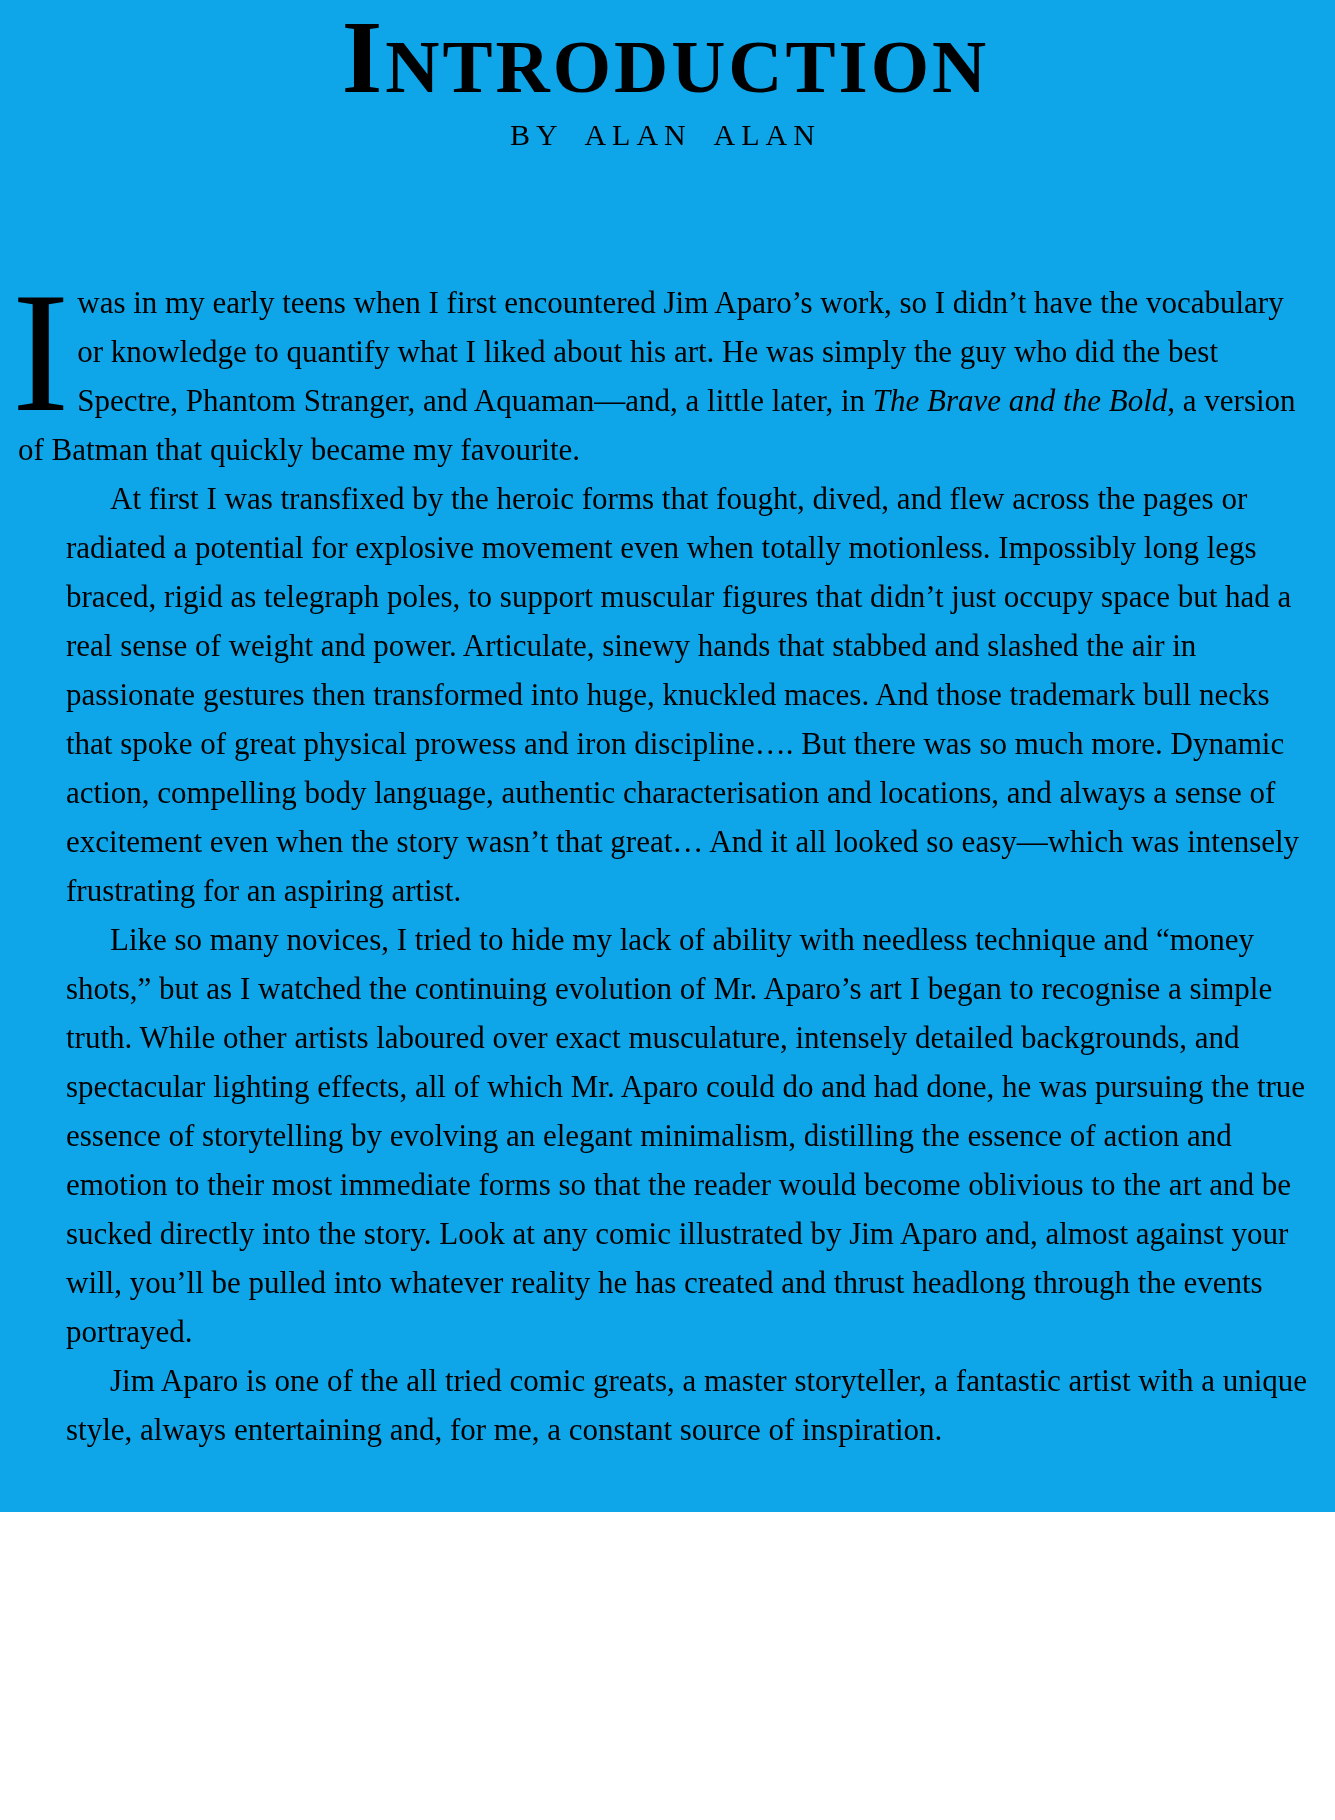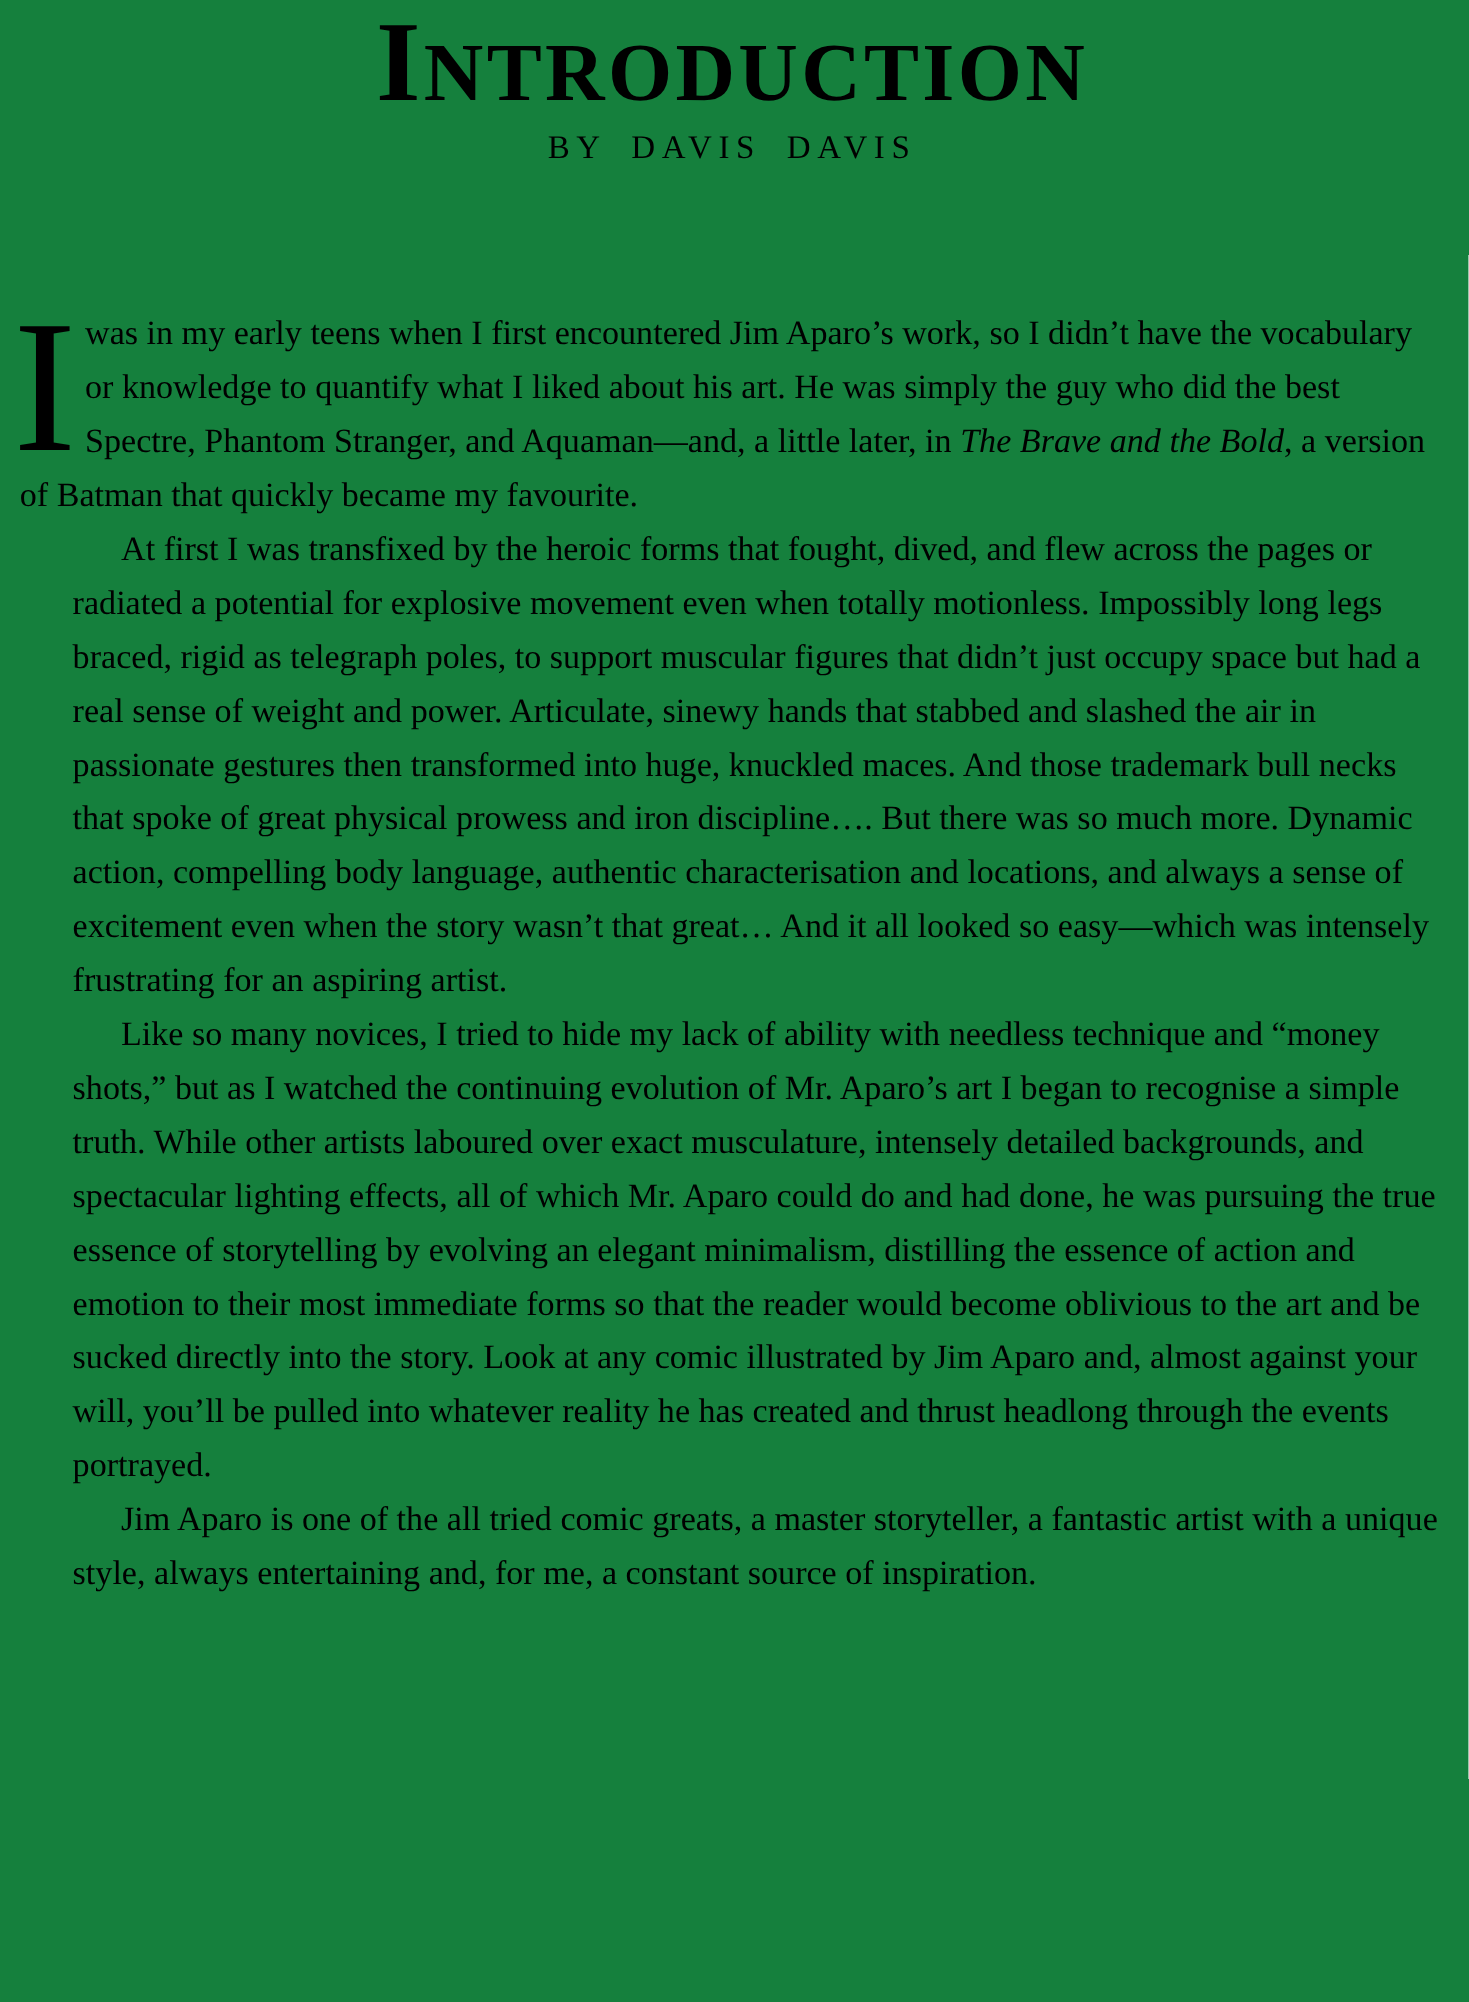--- a/index.html
+++ b/index.html
@@ -3,23 +3,23 @@
 <meta charset="utf-8">
 <style>
   html, body {
     margin: 0;
     padding: 0;
     background: #ffffff;
   }
   .page {
     position: relative;
     width: 1335px;
-    height: 1820px;
+    height: 1512px;
     box-sizing: border-box;
-    background: #15803d;
+    background: #0ea5e9;
     color: #000000;
     font-family: "Liberation Serif", serif;
     padding: 14px 22px 0 18px;
     overflow: hidden;
   }
   .masthead {
     text-align: center;
     margin: 0 0 126px 0;
   }
   .title {
@@ -61,21 +61,21 @@
   .book-title {
   }
 </style>
 </head>
 <body>
 
 <div class="page">
 
   <header class="masthead">
     <h1 class="title"><span class="title-initial">I</span><span>NTRODUCTION</span></h1>
-    <div class="byline">BY DAVIS DAVIS</div>
+    <div class="byline">BY ALAN ALAN</div>
   </header>
 
   <section class="article">
 
     <p class="para"><span class="dropcap">I</span><span>was in my early teens when I first encountered Jim Aparo’s work, so I didn’t have the vocabulary or knowledge to quantify what I liked about his art. He was simply the guy who did the best Spectre, Phantom Stranger, and Aquaman—and, a little later, in </span><em class="book-title">The Brave and the Bold</em><span>, a version of Batman that quickly became my favourite.</span></p>
 
     <p class="para indented">At first I was transfixed by the heroic forms that fought, dived, and flew across the pages or radiated a potential for explosive movement even when totally motionless. Impossibly long legs braced, rigid as telegraph poles, to support muscular figures that didn’t just occupy space but had a real sense of weight and power. Articulate, sinewy hands that stabbed and slashed the air in passionate gestures then transformed into huge, knuckled maces. And those trademark bull necks that spoke of great physical prowess and iron discipline…. But there was so much more. Dynamic action, compelling body language, authentic characterisation and locations, and always a sense of excitement even when the story wasn’t that great… And it all looked so easy—which was intensely frustrating for an aspiring artist.</p>
 
     <p class="para indented">Like so many novices, I tried to hide my lack of ability with needless technique and “money shots,” but as I watched the continuing evolution of Mr. Aparo’s art I began to recognise a simple truth. While other artists laboured over exact musculature, intensely detailed backgrounds, and spectacular lighting effects, all of which Mr. Aparo could do and had done, he was pursuing the true essence of storytelling by evolving an elegant minimalism, distilling the essence of action and emotion to their most immediate forms so that the reader would become oblivious to the art and be sucked directly into the story. Look at any comic illustrated by Jim Aparo and, almost against your will, you’ll be pulled into whatever reality he has created and thrust headlong through the events portrayed.</p>
 

